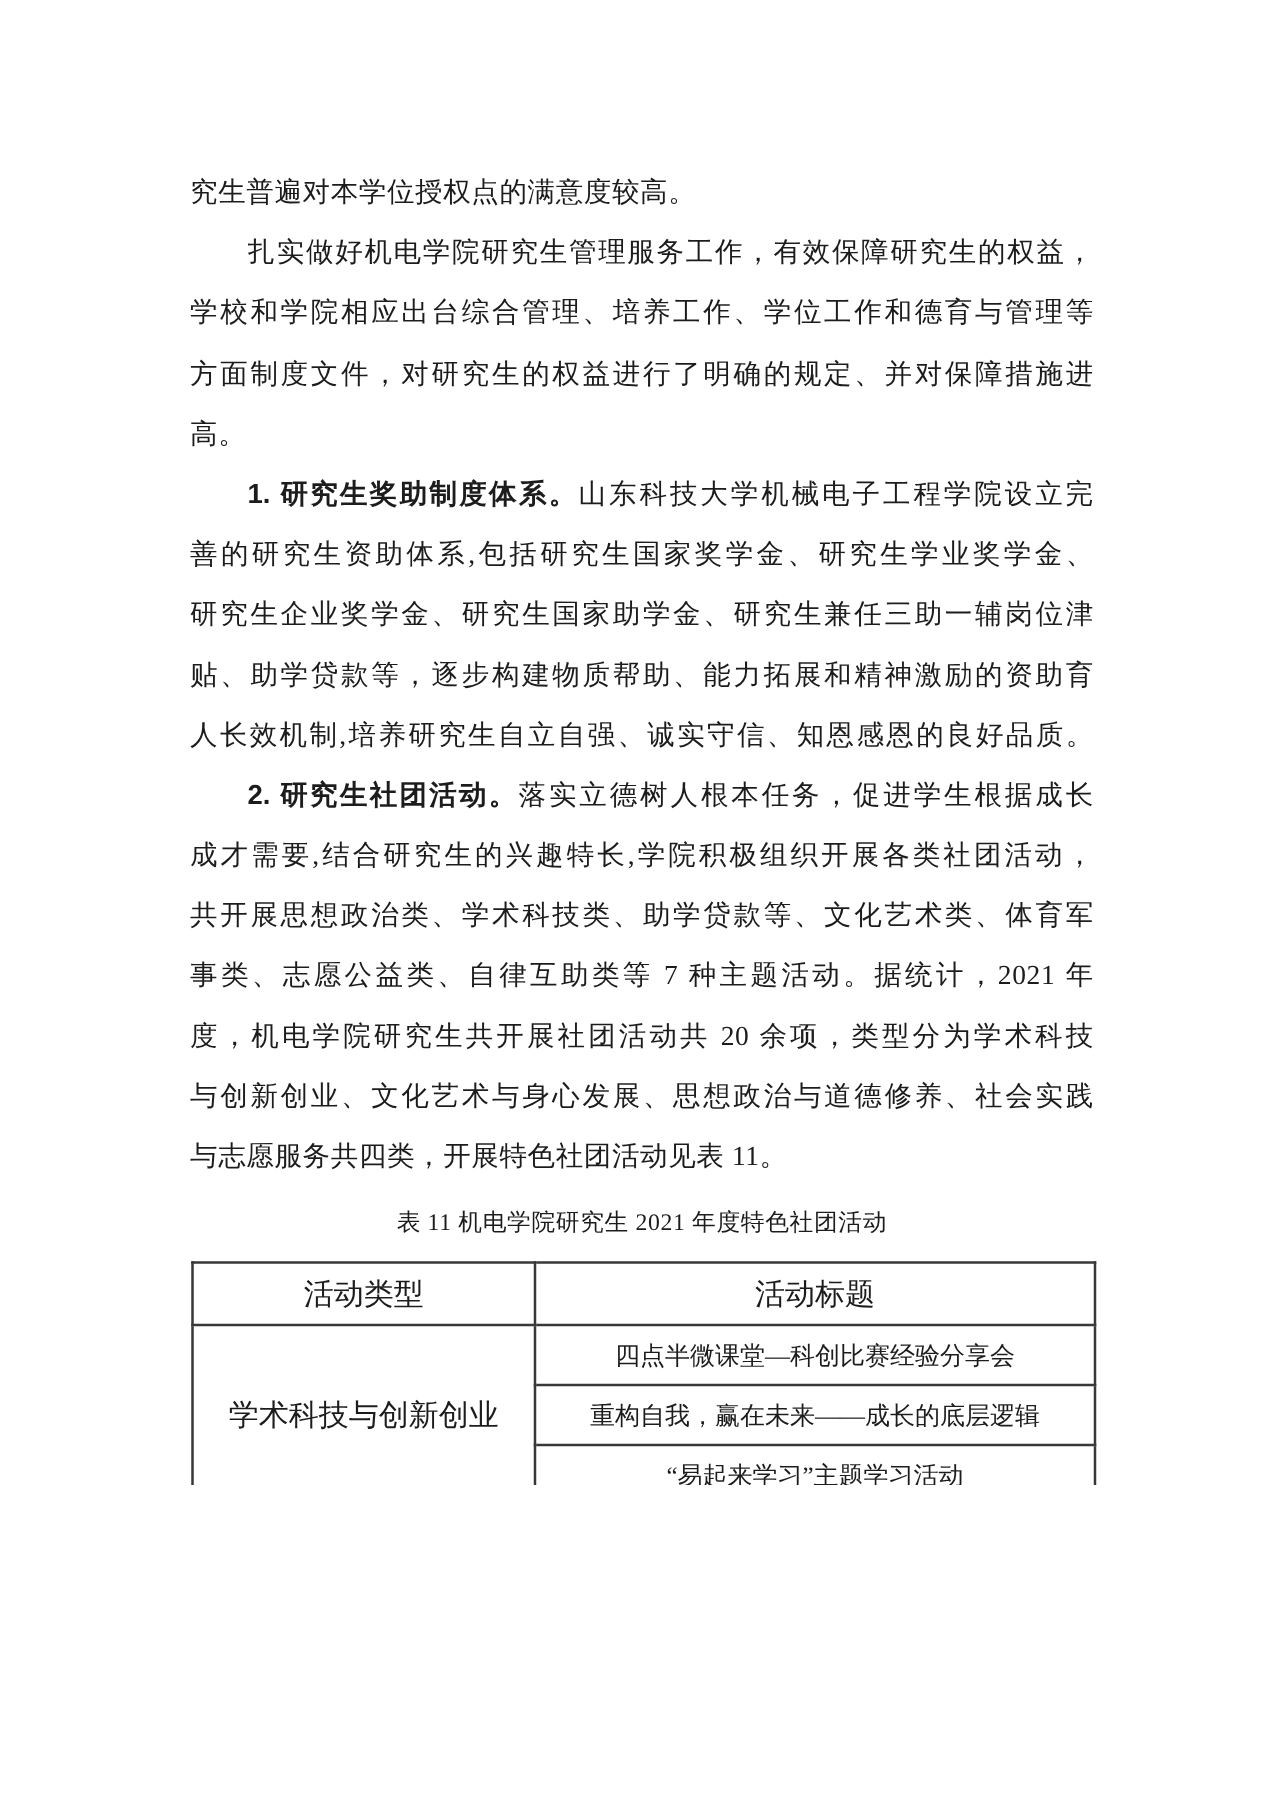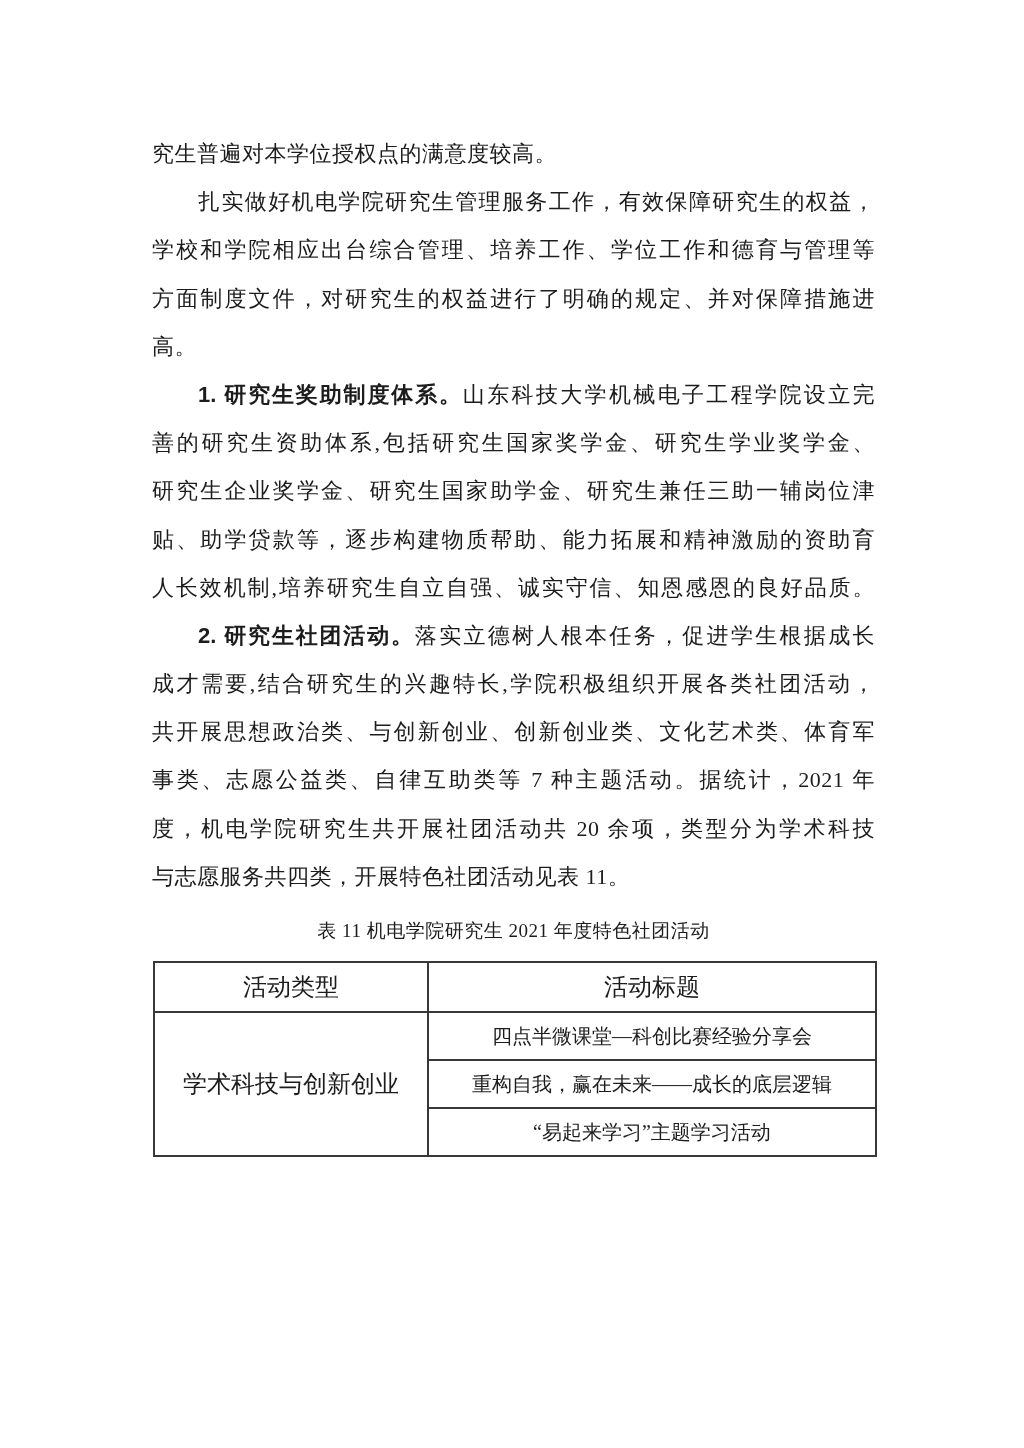--- a/index.html
+++ b/index.html
@@ -89,23 +89,24 @@
     </div>
     <div class="line j">善的研究生资助体系,包括研究生国家奖学金、研究生学业奖学金、</div>
     <div class="line j">研究生企业奖学金、研究生国家助学金、研究生兼任三助一辅岗位津</div>
     <div class="line j">贴、助学贷款等，逐步构建物质帮助、能力拓展和精神激励的资助育</div>
     <div class="line j">人长效机制,培养研究生自立自强、诚实守信、知恩感恩的良好品质。</div>
 
     <div class="line j indent">
       <span class="bold">2. 研究生社团活动。</span><span>落实立德树人根本任务，促进学生根据成长</span>
     </div>
     <div class="line j">成才需要,结合研究生的兴趣特长,学院积极组织开展各类社团活动，</div>
-    <div class="line j">共开展思想政治类、与创新创业、创新创业类、文化艺术类、体育军</div>
+    <div class="line j">共开展思想政治类、学术科技类、助学贷款等、文化艺术类、体育军</div>
     <div class="line j">事类、志愿公益类、自律互助类等 7 种主题活动。据统计，2021 年</div>
     <div class="line j">度，机电学院研究生共开展社团活动共 20 余项，类型分为学术科技</div>
+    <div class="line j">与创新创业、文化艺术与身心发展、思想政治与道德修养、社会实践</div>
     <div class="line last">与志愿服务共四类，开展特色社团活动见表 11。</div>
 
     <div class="caption">表 11 机电学院研究生 2021 年度特色社团活动</div>
 
     <table class="activity-table">
       <tbody>
           <tr class="head-row">
         <th class="col-type">
           <span class="th-text">活动类型</span>
         </th>

